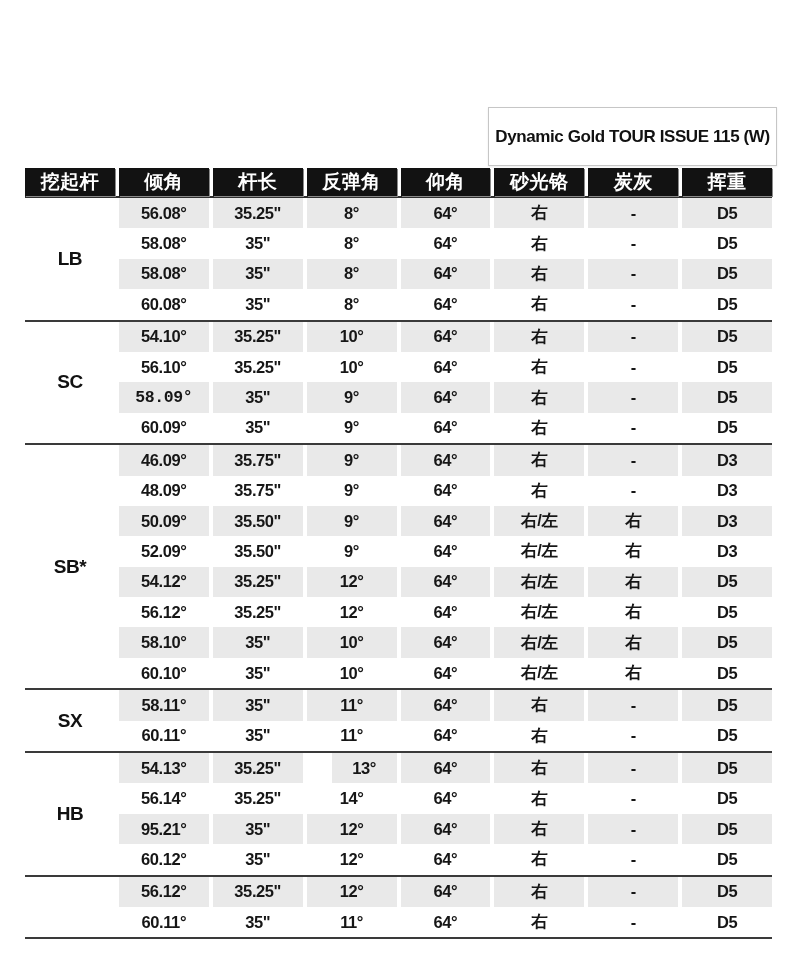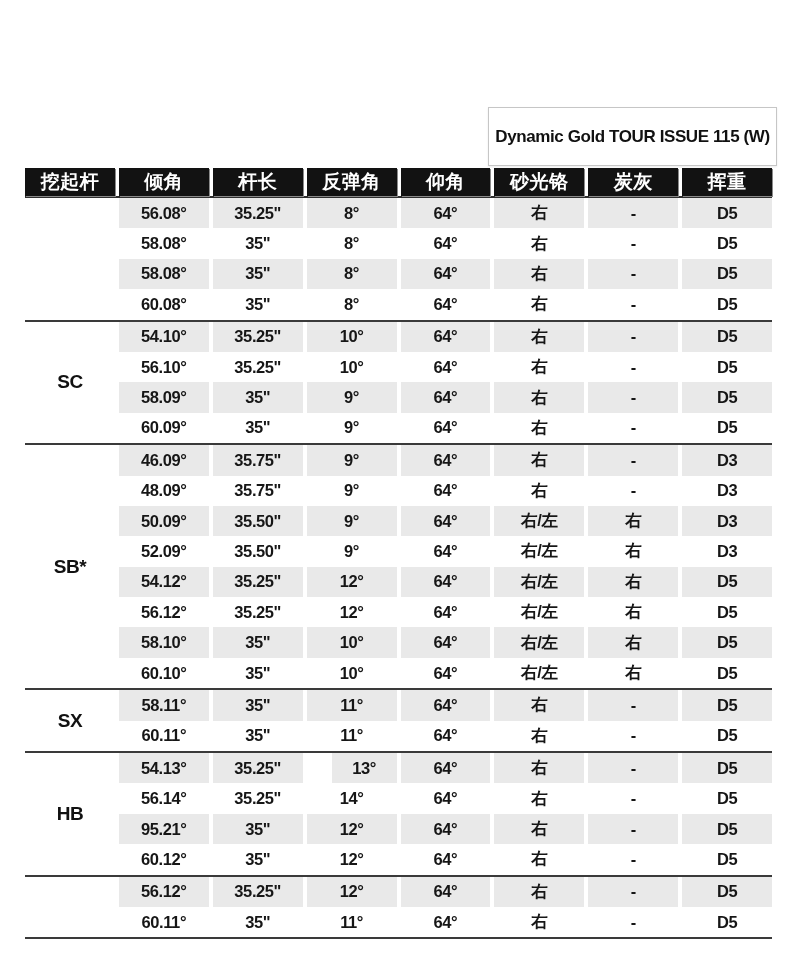--- a/index.html
+++ b/index.html
@@ -127,20 +127,21 @@
       <div class="header-cell">倾角</div>
       <div class="header-cell">杆长</div>
       <div class="header-cell">反弹角</div>
       <div class="header-cell">仰角</div>
       <div class="header-cell">砂光铬</div>
       <div class="header-cell">炭灰</div>
       <div class="header-cell">挥重</div>
     </div>
     <div class="table-body">
         <div class="group">
+          <div class="glabel" style="grid-row: 1 / span 4;">LB</div>
           <div class="cell shade" style="grid-area: 1 / 2;">56.08°</div>
           <div class="cell shade" style="grid-area: 1 / 3;">35.25"</div>
           <div class="cell shade" style="grid-area: 1 / 4;">8°</div>
           <div class="cell shade" style="grid-area: 1 / 5;">64°</div>
           <div class="cell shade" style="grid-area: 1 / 6;">右</div>
           <div class="cell shade" style="grid-area: 1 / 7;">-</div>
           <div class="cell shade" style="grid-area: 1 / 8;">D5</div>
           <div class="cell" style="grid-area: 2 / 2;">58.08°</div>
           <div class="cell" style="grid-area: 2 / 3;">35"</div>
           <div class="cell" style="grid-area: 2 / 4;">8°</div>
@@ -172,21 +173,21 @@
           <div class="cell shade" style="grid-area: 1 / 6;">右</div>
           <div class="cell shade" style="grid-area: 1 / 7;">-</div>
           <div class="cell shade" style="grid-area: 1 / 8;">D5</div>
           <div class="cell" style="grid-area: 2 / 2;">56.10°</div>
           <div class="cell" style="grid-area: 2 / 3;">35.25"</div>
           <div class="cell" style="grid-area: 2 / 4;">10°</div>
           <div class="cell" style="grid-area: 2 / 5;">64°</div>
           <div class="cell" style="grid-area: 2 / 6;">右</div>
           <div class="cell" style="grid-area: 2 / 7;">-</div>
           <div class="cell" style="grid-area: 2 / 8;">D5</div>
-          <div class="cell shade" style="grid-area: 3 / 2;">58.09°</div>
+          <div class="cell shade" style="grid-area: 3 / 2; font-family: Liberation Mono, monospace;">58.09°</div>
           <div class="cell shade" style="grid-area: 3 / 3;">35"</div>
           <div class="cell shade" style="grid-area: 3 / 4;">9°</div>
           <div class="cell shade" style="grid-area: 3 / 5;">64°</div>
           <div class="cell shade" style="grid-area: 3 / 6;">右</div>
           <div class="cell shade" style="grid-area: 3 / 7;">-</div>
           <div class="cell shade" style="grid-area: 3 / 8;">D5</div>
           <div class="cell" style="grid-area: 4 / 2;">60.09°</div>
           <div class="cell" style="grid-area: 4 / 3;">35"</div>
           <div class="cell" style="grid-area: 4 / 4;">9°</div>
           <div class="cell" style="grid-area: 4 / 5;">64°</div>

